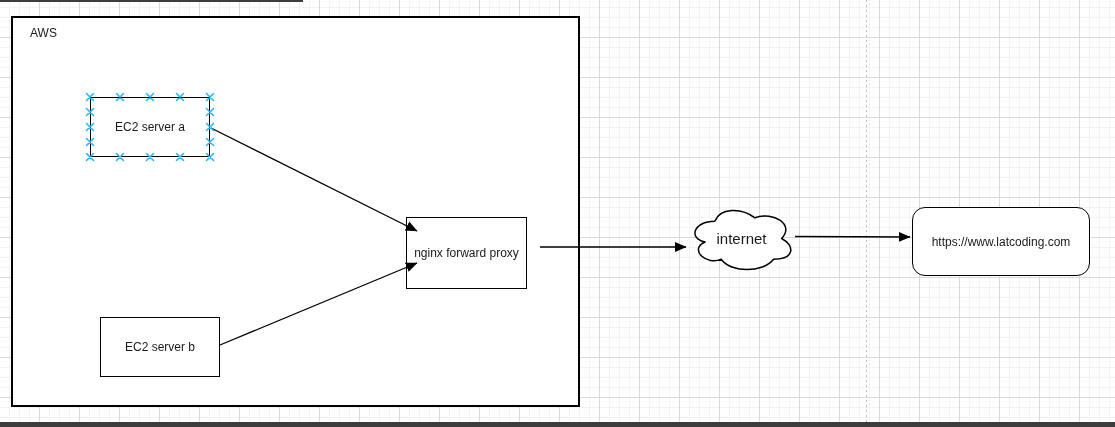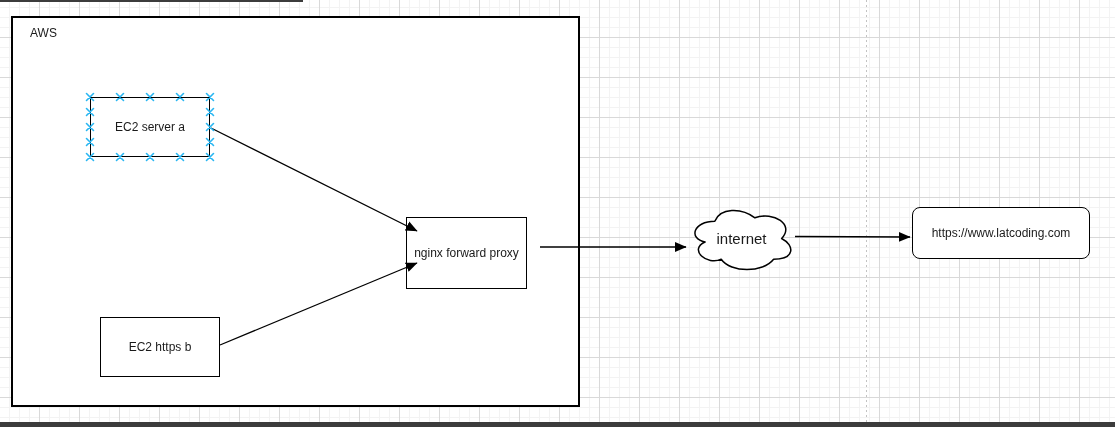--- a/index.html
+++ b/index.html
@@ -28,21 +28,21 @@
   .container-box{
     position:absolute;box-sizing:border-box;background:#ffffff;border:2px solid #000000;
     left:11px;top:16px;width:569px;height:391px;z-index:2;padding-left:23px;
   }
   .container-label{
     position:absolute;left:17px;top:8px;font-size:12px;color:#1a1a1a;
   }
   #ec2a{left:90px;top:97px;width:120px;height:60px;}
   #ec2b{left:100px;top:317px;width:120px;height:60px;}
   #nginx{left:406px;top:217px;width:121px;height:72px;}
-  #site{left:912px;top:207px;width:178px;height:52px;border-radius:8px;}
+  #site{left:912px;top:207px;width:178px;height:69px;border-radius:13px;}
   .overlay{position:absolute;left:0;top:0;width:1115px;height:427px;z-index:4;pointer-events:none;}
   .cloud-label{
     position:absolute;left:688px;top:204px;width:107px;height:69px;
     display:flex;align-items:center;justify-content:center;
     font-size:15px;color:#1a1a1a;z-index:5;pointer-events:none;
   }
   .edge-bar{position:absolute;background:#3c3c3c;z-index:6;}
   .edge-bar.top{left:0;top:0;width:303px;height:2px;}
   .edge-bar.bottom{left:0;top:422px;width:1115px;height:5px;}
 </style>
@@ -55,21 +55,21 @@
 
   <div class="container-box">
     <span class="container-label">AWS</span>
   </div>
 
   <div class="node" id="ec2a">
     <span>EC2 server a</span>
   </div>
 
   <div class="node" id="ec2b">
-    <span>EC2 https b</span>
+    <span>EC2 server b</span>
   </div>
 
   <div class="node" id="nginx">
     <span>nginx forward proxy</span>
   </div>
 
   <div class="node" id="site">
     <span>https://www.latcoding.com</span>
   </div>
 

